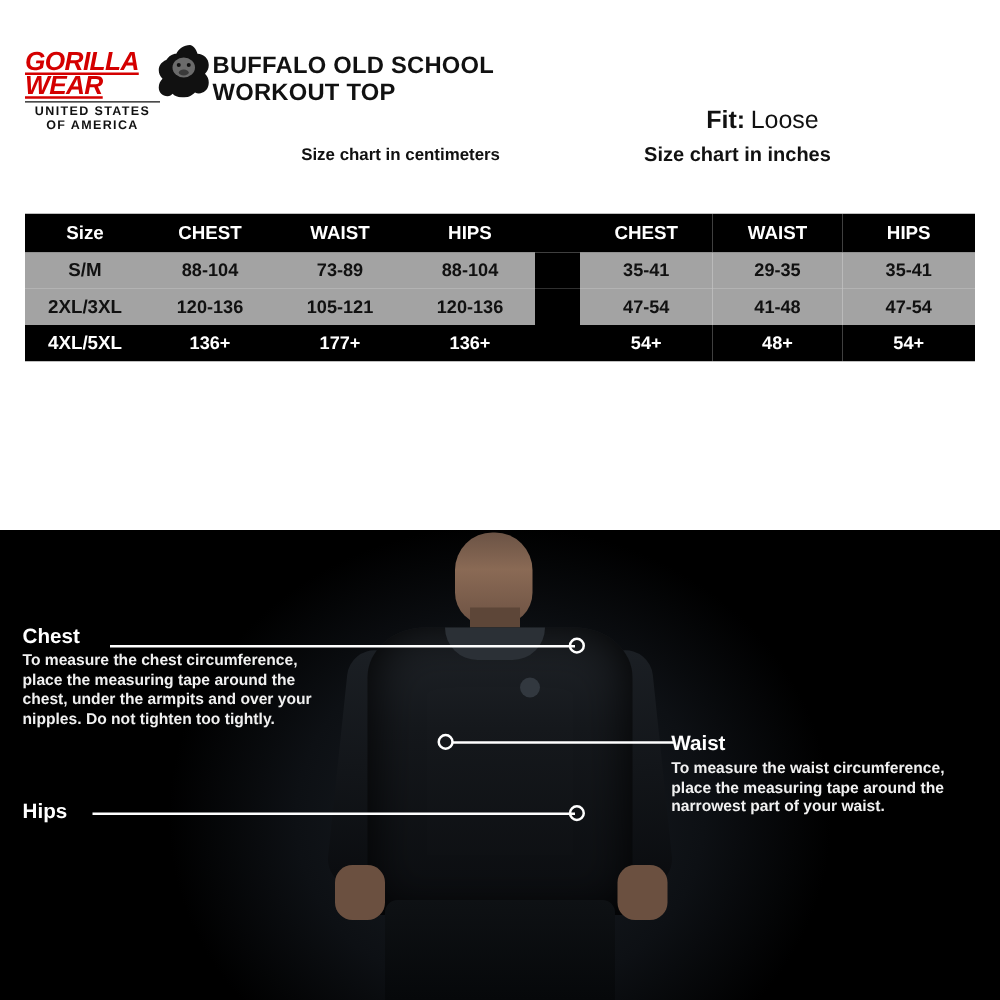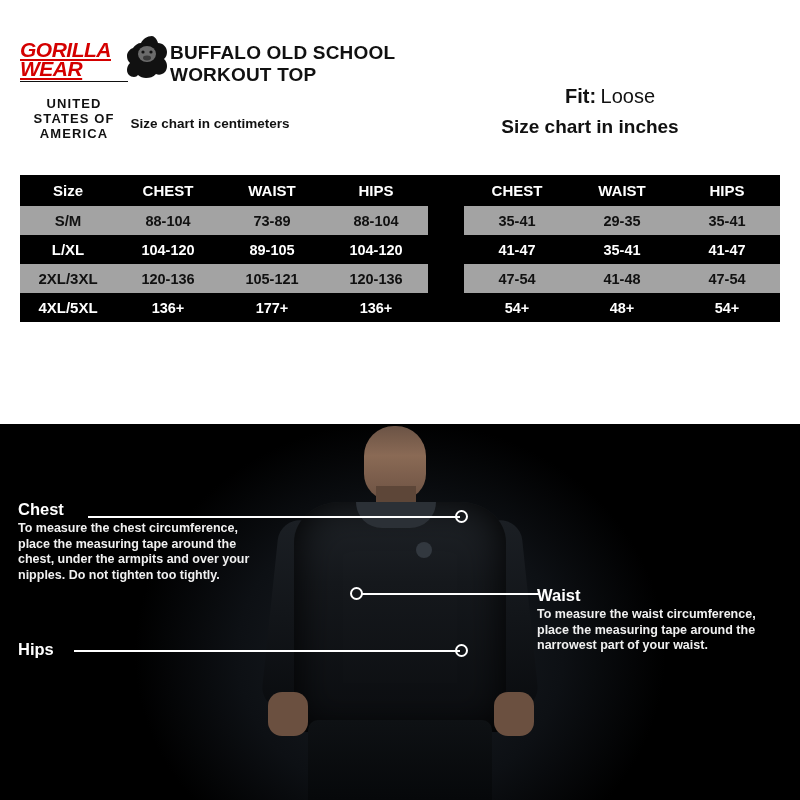--- a/index.html
+++ b/index.html
@@ -29,27 +29,27 @@
     color: #d40000;
     font-weight: bold;
     font-style: italic;
     font-size: 21px;
     line-height: 19px;
     letter-spacing: -0.5px;
     text-transform: uppercase;
     text-decoration: underline;
   }
   .brand-sub {
-    font-size: 13px;
+    font-size: 10px;
     letter-spacing: 1.1px;
     color: #111;
     font-weight: bold;
     border-top: 1.5px solid #111;
     margin-top: 3px;
-    padding-top: 14px;
+    padding-top: 2px;
     width: 108px;
     text-align: center;
   }
   .gorilla-icon {
     position: absolute;
     right: 2px;
     top: -6px;
   }
   .product-title {
     flex: 0 0 300px;
@@ -80,22 +80,22 @@
     color: #111;
     display: inline;
   }
 
   
   .subtitles {
     display: flex;
     padding: 0 20px;
     margin-top: 8px;
   }
-  .sub-cm { width: 380px; text-align: center; font-size: 13.5px; font-weight: bold; }
-  .sub-in { width: 380px; text-align: center; font-size: 19px; font-weight: bold; }
+  .sub-cm { width: 380px; text-align: right; font-size: 13.5px; font-weight: bold; }
+  .sub-in { width: 380px; text-align: center; font-size: 16px; font-weight: bold; }
 
   
   .table-wrap {
     margin: 9px 20px 0 20px;
     width: 760px;
   }
   table {
     border-collapse: collapse;
     width: 100%;
     table-layout: fixed;
@@ -267,30 +267,20 @@
       <tr class="row-light">
         <td class="size-cell">S/M</td>
         <td>88-104</td>
         <td>73-89</td>
         <td>88-104</td>
         <td class="gap-col"></td>
         <td>35-41</td>
         <td>29-35</td>
         <td>35-41</td>
       </tr>
-      <tr class="row-dark">
-        <td class="size-cell">L/XL</td>
-        <td>104-120</td>
-        <td>89-105</td>
-        <td>104-120</td>
-        <td class="gap-col"></td>
-        <td>41-47</td>
-        <td>35-41</td>
-        <td>41-47</td>
-      </tr>
       <tr class="row-light">
         <td class="size-cell">2XL/3XL</td>
         <td>120-136</td>
         <td>105-121</td>
         <td>120-136</td>
         <td class="gap-col"></td>
         <td>47-54</td>
         <td>41-48</td>
         <td>47-54</td>
       </tr>

